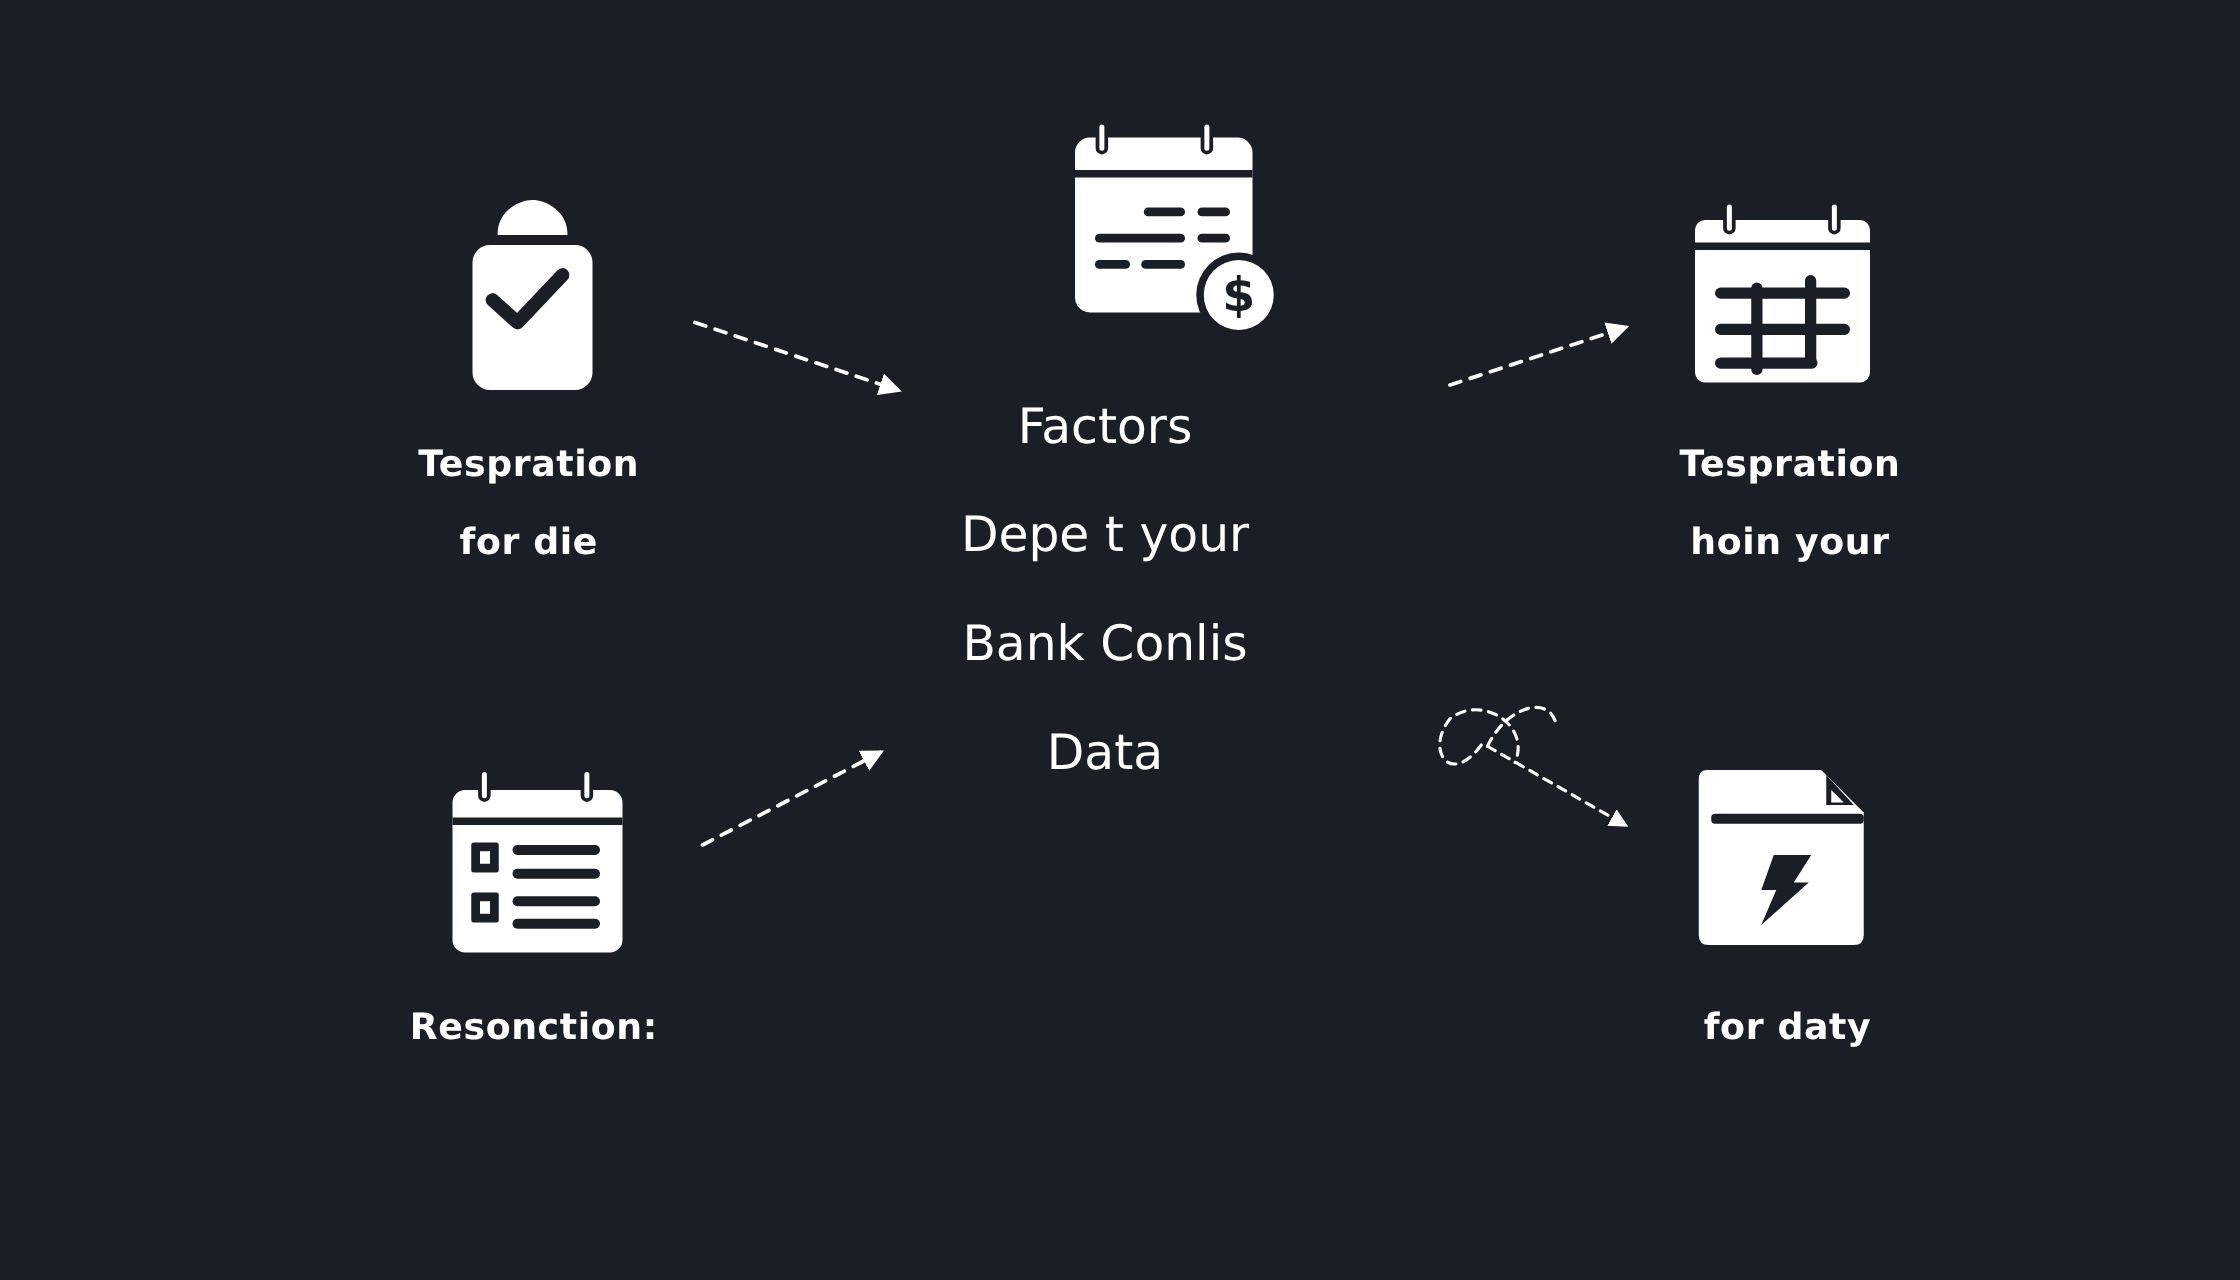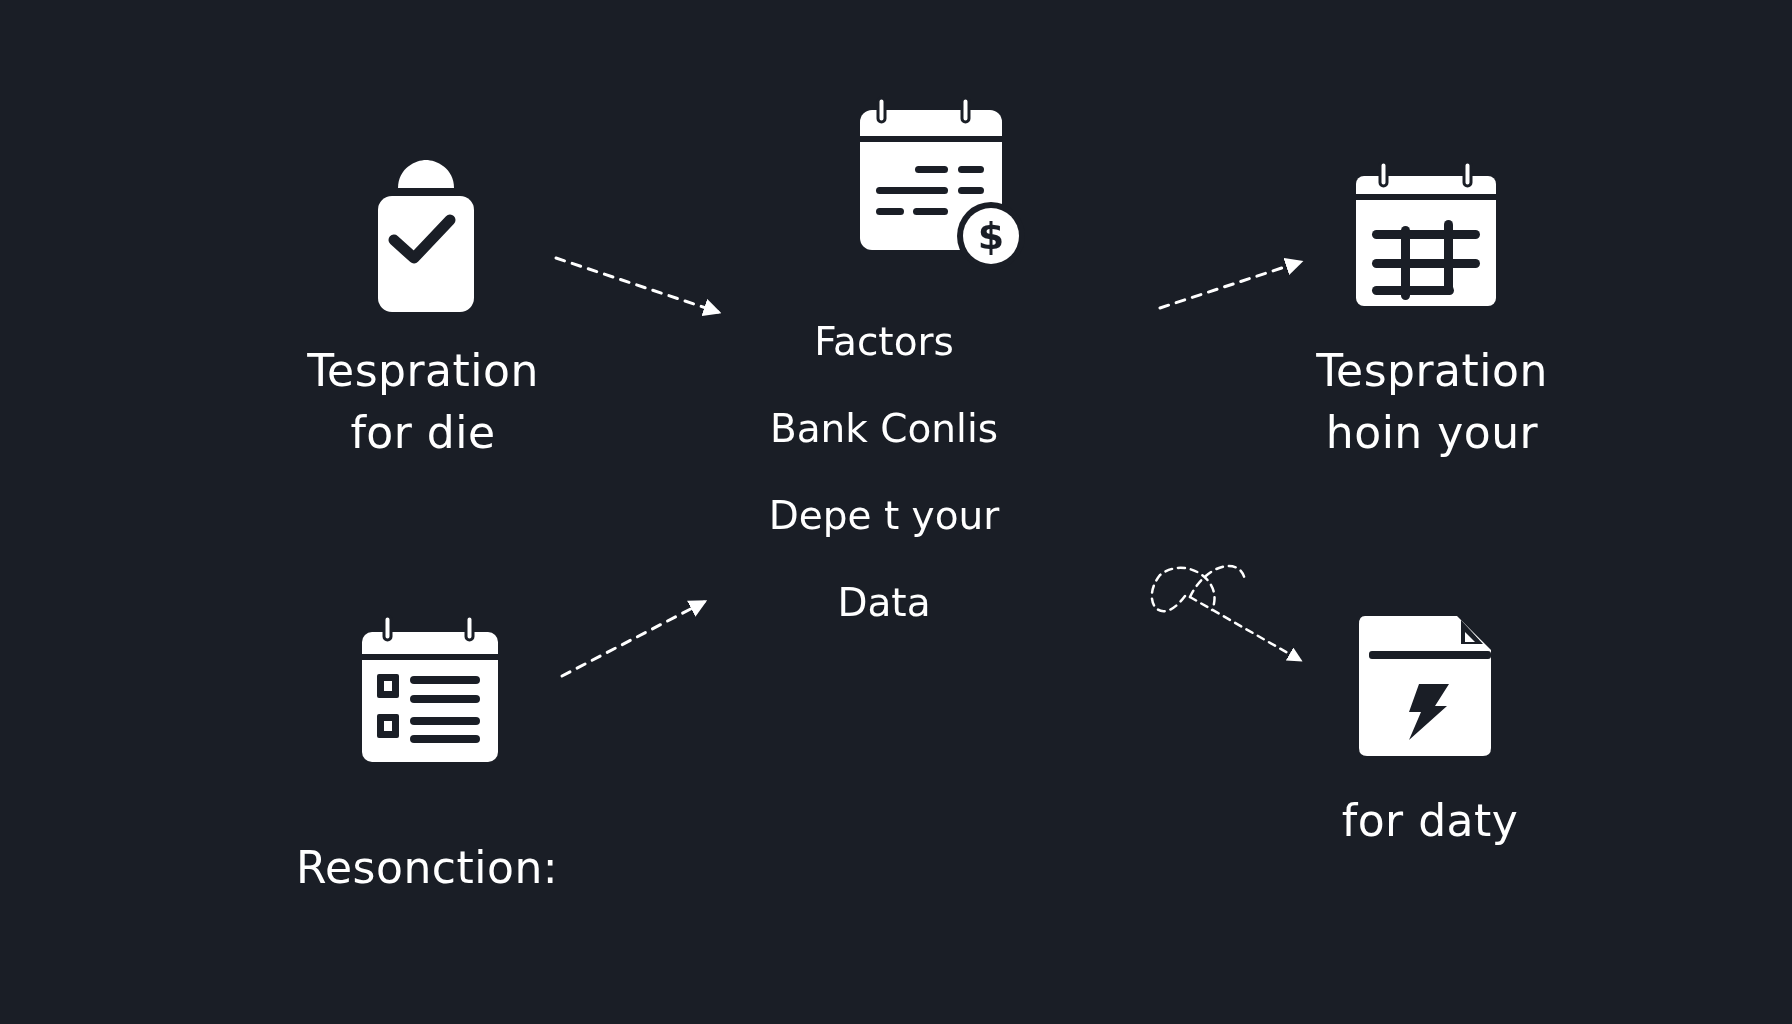--- a/index.html
+++ b/index.html
@@ -7,22 +7,22 @@
     width: 1792px; height: 1024px;
     background: #1a1e26;
     position: relative; overflow: hidden;
     font-family: "DejaVu Sans", "Liberation Sans", sans-serif;
     color: #ffffff;
   }
   .node { position: absolute; text-align: center; }
   .icon { position: absolute; }
   .label {
     position: absolute;
-    font-weight: normal;
-    font-size: 44px;
+    font-weight: bold;
+    font-size: 29px;
     line-height: 62px;
     letter-spacing: 0.5px;
     white-space: nowrap;
     transform: translateX(-50%);
     text-align: center;
   }
   .label span { display: block; }
   .title {
     position: absolute;
     left: 884px; top: 298px;
@@ -67,22 +67,22 @@
     <rect x="18" y="91" width="72" height="7" rx="3.5" fill="#1a1e26"></rect>
     <rect x="100" y="91" width="26" height="7" rx="3.5" fill="#1a1e26"></rect>
     <rect x="18" y="112" width="28" height="7" rx="3.5" fill="#1a1e26"></rect>
     <rect x="55" y="112" width="35" height="7" rx="3.5" fill="#1a1e26"></rect>
     <circle cx="133" cy="140" r="34" fill="#1a1e26"></circle>
     <circle cx="133" cy="140" r="28" fill="#ffffff"></circle>
     <text x="133" y="153" text-anchor="middle" font-size="38" font-weight="bold" fill="#1a1e26" font-family="DejaVu Sans, sans-serif">$</text>
   </svg>
   <div class="title">
     <span>Factors</span>
+    <span>Depe t your</span>
     <span>Bank Conlis</span>
-    <span>Depe t your</span>
     <span>Data</span>
   </div>
 </div>
 
 <div class="node">
   <svg class="icon" style="left:376px; top:158px;" width="100" height="156" viewBox="0 0 100 156">
     <path d="M22,30 C22,10 40,2 50,2 C60,2 78,10 78,30 Z" fill="#ffffff"></path>
     <rect x="2" y="38" width="96" height="116" rx="14" fill="#ffffff"></rect>
     <path d="M18,82 L38,100 L74,62" stroke="#1a1e26" stroke-width="11" fill="none" stroke-linecap="round" stroke-linejoin="round"></path>
   </svg>
@@ -118,21 +118,21 @@
     <rect x="106" y="2" width="7" height="24" rx="3.5" fill="#ffffff" stroke="#1a1e26" stroke-width="3"></rect>
     <rect x="17" y="60" width="22" height="24" rx="2" fill="#1a1e26"></rect>
     <rect x="24" y="67" width="8" height="10" fill="#ffffff"></rect>
     <rect x="17" y="100" width="22" height="24" rx="2" fill="#1a1e26"></rect>
     <rect x="24" y="107" width="8" height="10" fill="#ffffff"></rect>
     <rect x="50" y="62" width="70" height="8" rx="4" fill="#1a1e26"></rect>
     <rect x="50" y="81" width="70" height="8" rx="4" fill="#1a1e26"></rect>
     <rect x="50" y="103" width="70" height="8" rx="4" fill="#1a1e26"></rect>
     <rect x="50" y="121" width="70" height="8" rx="4" fill="#1a1e26"></rect>
   </svg>
-  <div class="label" style="left:427px; top:837px;">
+  <div class="label" style="left:427px; top:790px;">
     <span>Resonction:</span>
   </div>
 </div>
 
 <div class="node">
   <svg class="icon" style="left:1357px; top:614px;" width="136" height="144" viewBox="0 0 136 144">
     <path d="M8,2 L100,2 L134,36 L134,134 Q134,142 126,142 L10,142 Q2,142 2,134 L2,10 Q2,2 8,2 Z" fill="#ffffff"></path>
     <path d="M104,6 L104,30 L126,30 Z" fill="#1a1e26"></path>
     <path d="M108,18 L108,28 L118,28 Z" fill="#ffffff"></path>
     <rect x="12" y="37" width="122" height="8" rx="3" fill="#1a1e26"></rect>

